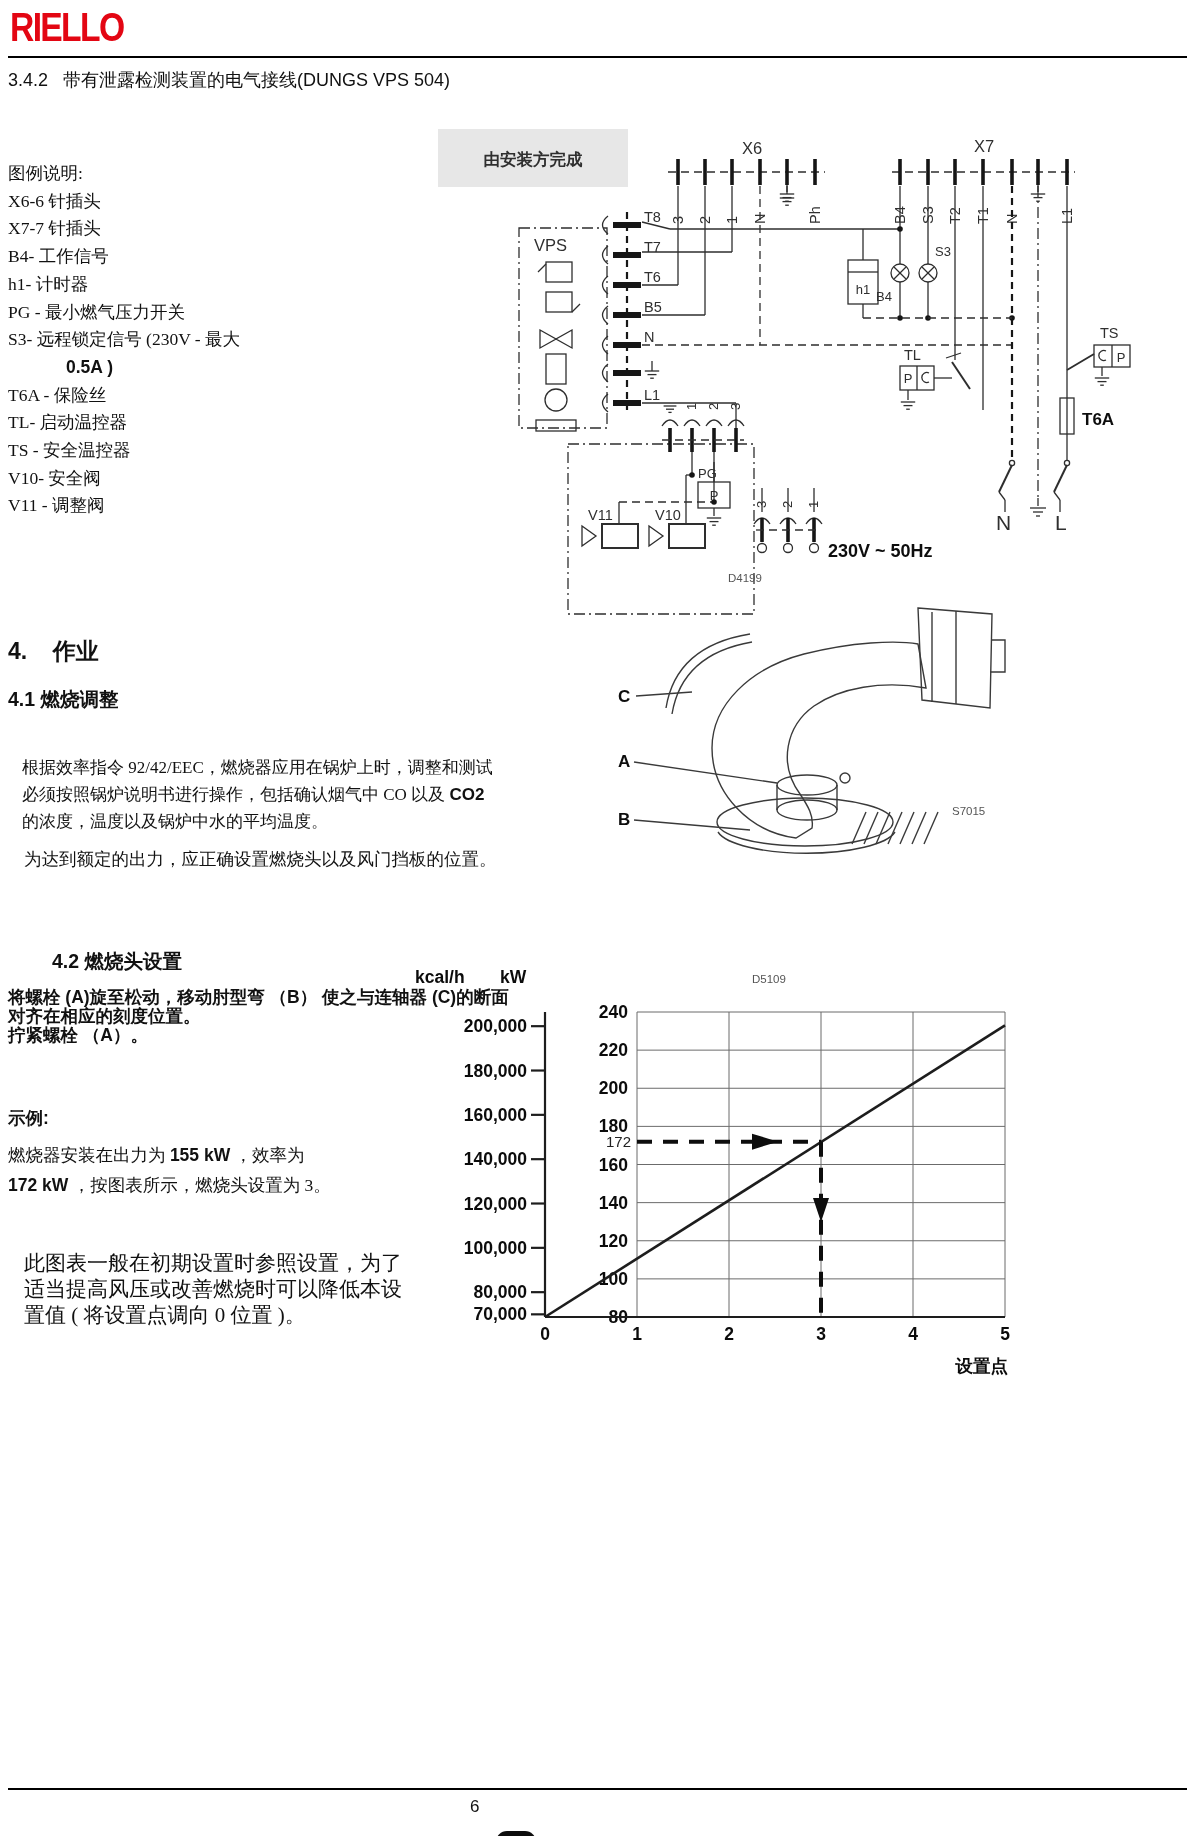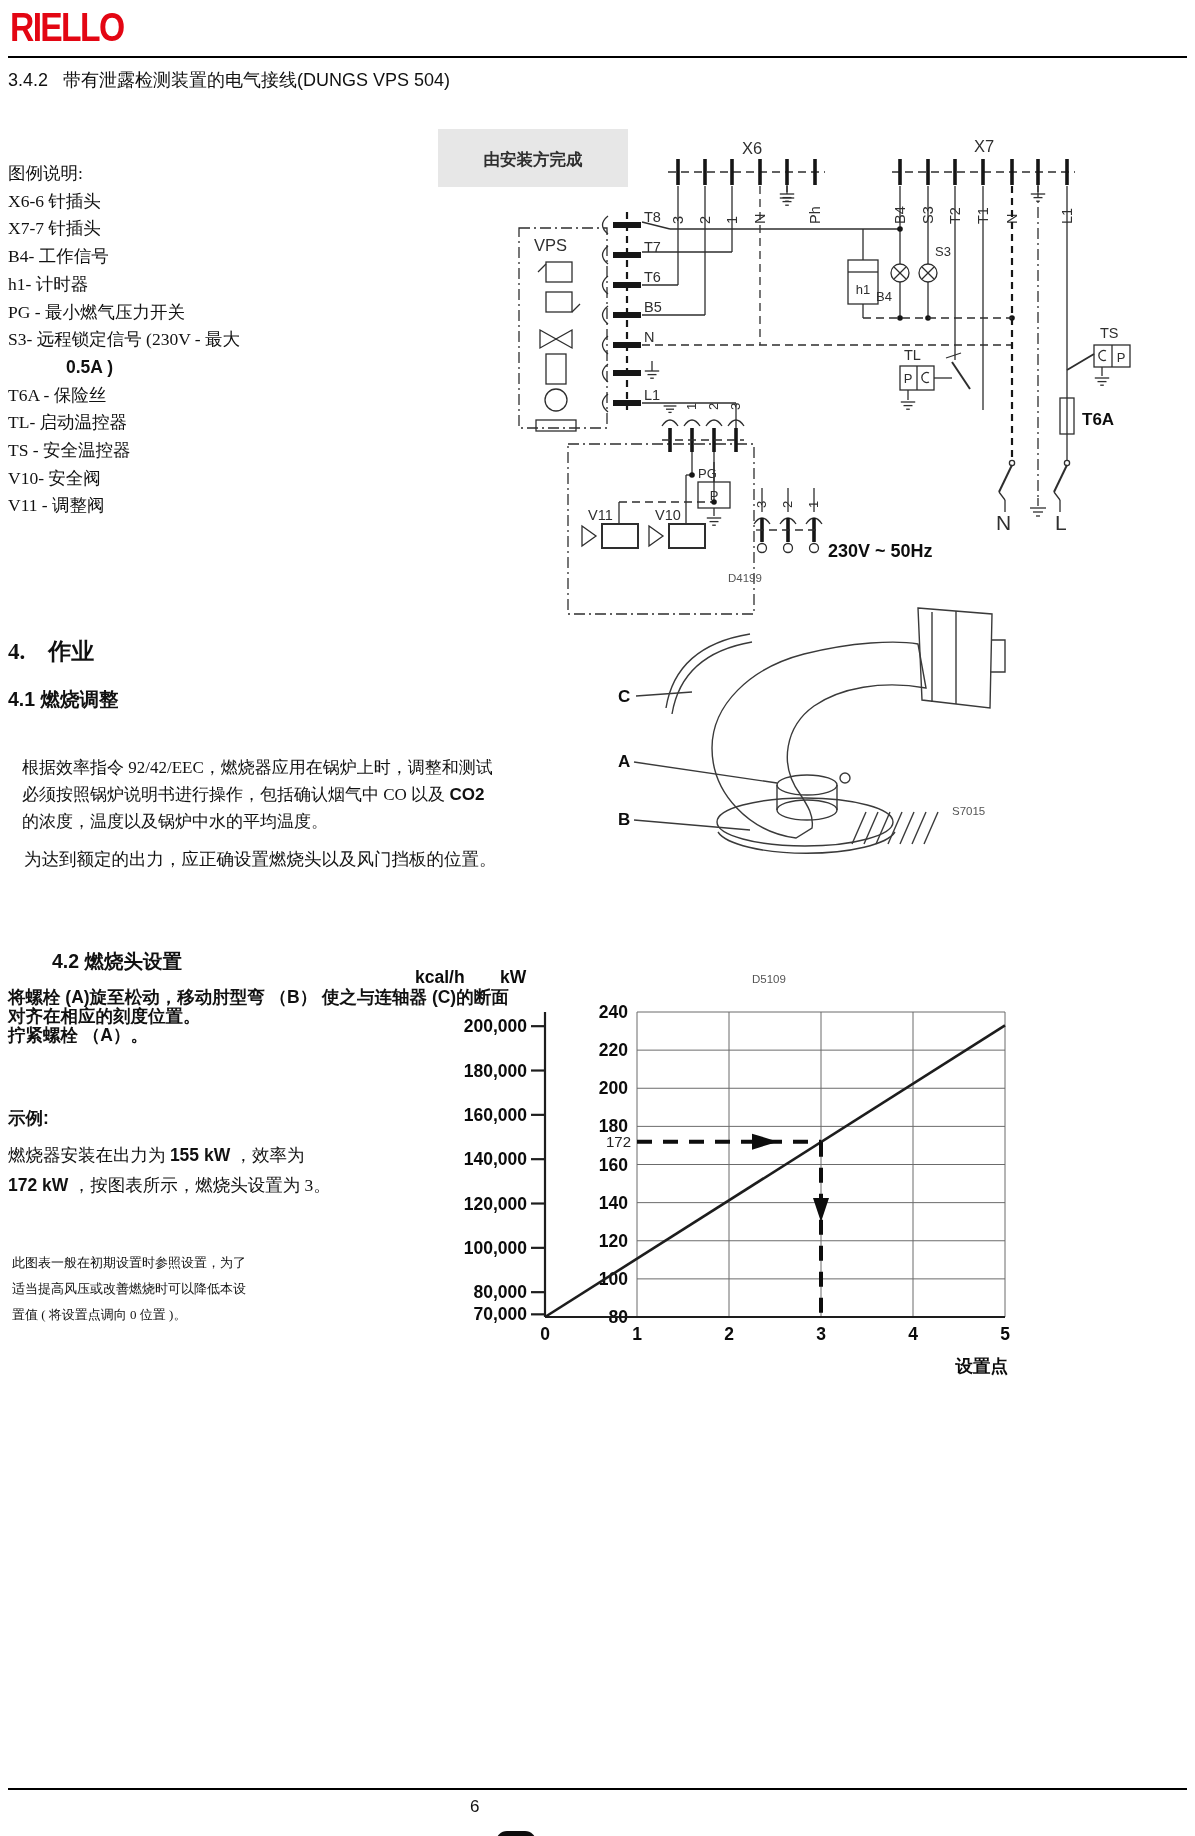--- a/index.html
+++ b/index.html
@@ -7,31 +7,31 @@
         font-family:"Liberation Serif","DejaVu Serif",serif;color:#111;}
   .abs{position:absolute;}
   .sans{font-family:"Liberation Sans","DejaVu Sans",sans-serif;}
   #logo{left:10px;top:4px;font-family:"Liberation Sans","DejaVu Sans",sans-serif;
         font-weight:bold;font-size:41px;color:#e30613;letter-spacing:-2px;
         transform:scaleX(.82);transform-origin:left top;}
   #rule-top{left:8px;top:56px;width:1179px;height:2px;background:#000;}
   #h342{left:8px;top:68px;font-size:18px;font-weight:normal;white-space:pre;}
   #legend{left:8px;top:160px;font-size:17.5px;line-height:27.7px;}
   .legend-item.indent{padding-left:58px;font-family:"Liberation Sans","DejaVu Sans",sans-serif;font-weight:bold;}
-  #sec4{left:8px;top:636px;font-size:23px;font-weight:bold;white-space:pre;font-family:Liberation Serif, serif;}
+  #sec4{left:8px;top:636px;font-size:23px;font-weight:bold;white-space:pre;}
   #sec41{left:8px;top:686px;font-size:19.5px;font-weight:bold;}
   #para41-1{left:22px;top:718px;width:604px;font-size:17px;line-height:27px;white-space:pre-wrap;margin-top:36px;}
   #para41-2{left:8px;top:846px;width:604px;font-size:17.5px;line-height:27px;white-space:pre-wrap;margin-left:16px;}
   #sec42{left:8px;top:948px;font-size:19.5px;font-weight:bold;margin-left:44px;}
   #para42-bold{left:8px;top:988px;width:604px;font-size:17.5px;line-height:19px;font-weight:bold;
                font-family:"Liberation Sans","DejaVu Sans",sans-serif;white-space:pre-wrap;}
   #example-title{left:8px;top:1106px;font-size:17.5px;font-weight:bold;
                  font-family:"Liberation Sans","DejaVu Sans",sans-serif;}
   #example{left:8px;top:1140px;width:420px;font-size:17.5px;line-height:30px;white-space:pre-wrap;}
-  #note{left:12px;top:1250px;width:420px;font-size:13px;line-height:26px;white-space:pre-wrap;}
+  #note{left:24px;top:1250px;width:420px;font-size:21px;line-height:26px;white-space:pre-wrap;}
   .bseg{font-weight:bold;font-family:"Liberation Sans","DejaVu Sans",sans-serif;}
   #footer-rule{left:8px;top:1788px;width:1179px;height:2px;background:#000;}
   #doc-number{left:8px;top:1876px;font-size:15.5px;font-family:"Liberation Sans","DejaVu Sans",sans-serif;}
   #page-number{left:470px;top:1797px;font-size:17px;font-family:"Liberation Sans","DejaVu Sans",sans-serif;}
   #lang-badge{left:496px;top:1799px;width:40px;height:33px;background:#0d0d0d;color:#fff;border-radius:11px;
               display:flex;align-items:center;justify-content:center;
               font:bold 13.5px "Liberation Sans","DejaVu Sans",sans-serif;letter-spacing:.5px;margin-top:32px;}
   
   svg .ln{stroke:#2e2e2e;stroke-width:1.3;fill:none;}
   svg .ln2{stroke:#2e2e2e;stroke-width:2;fill:none;}

